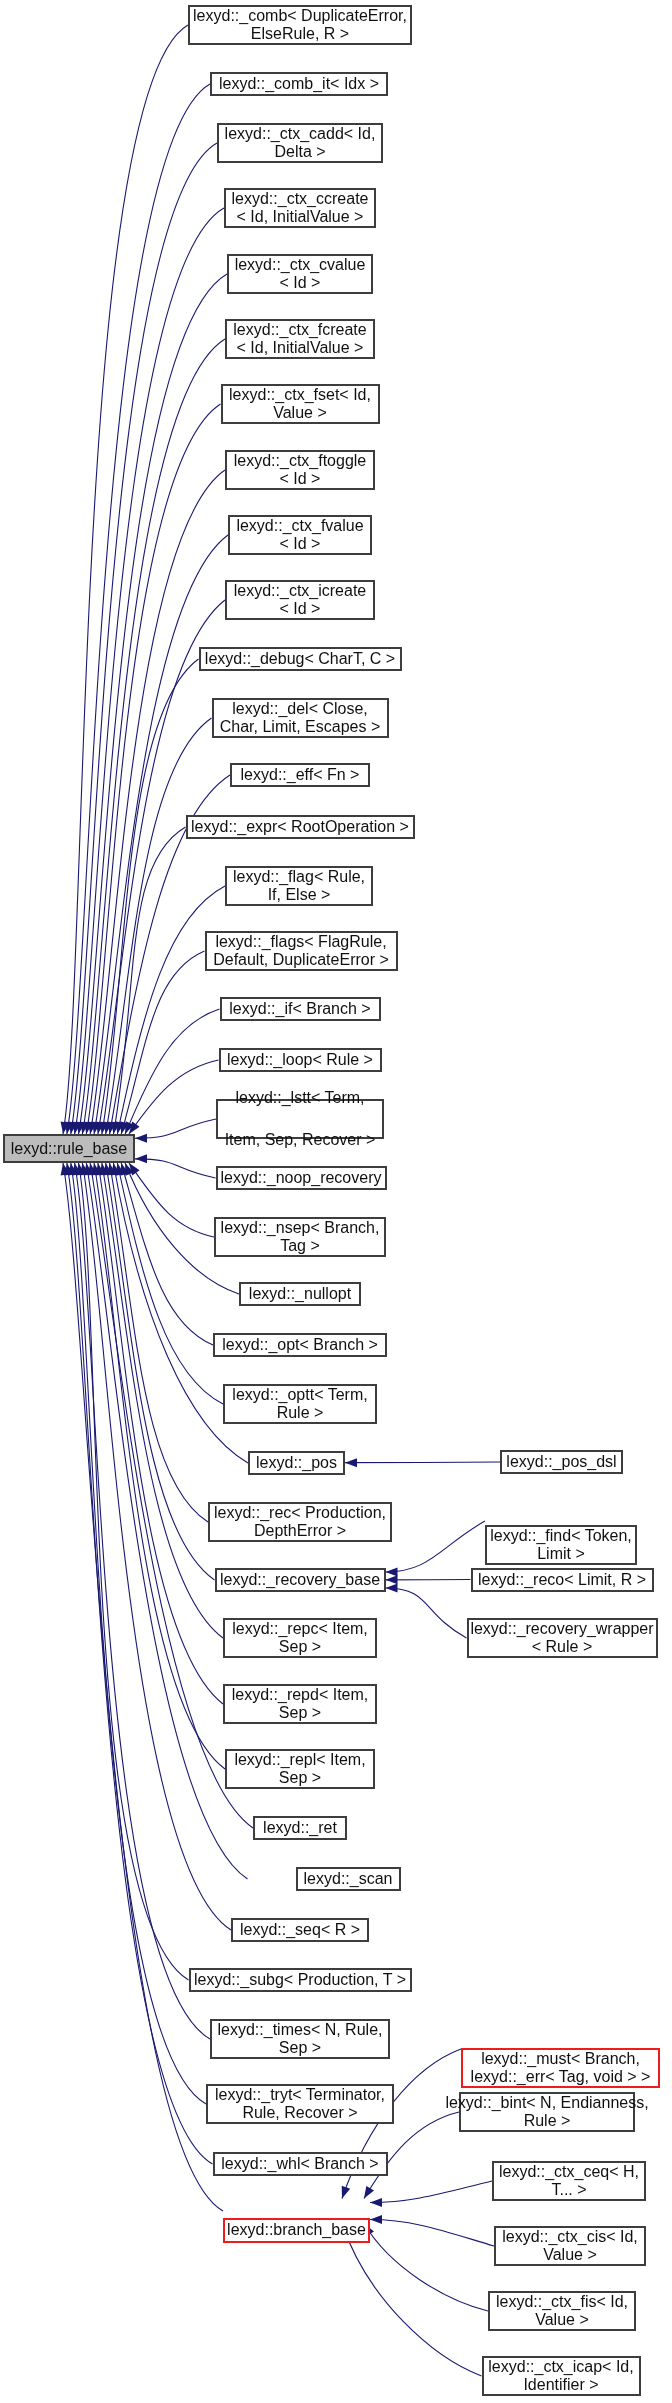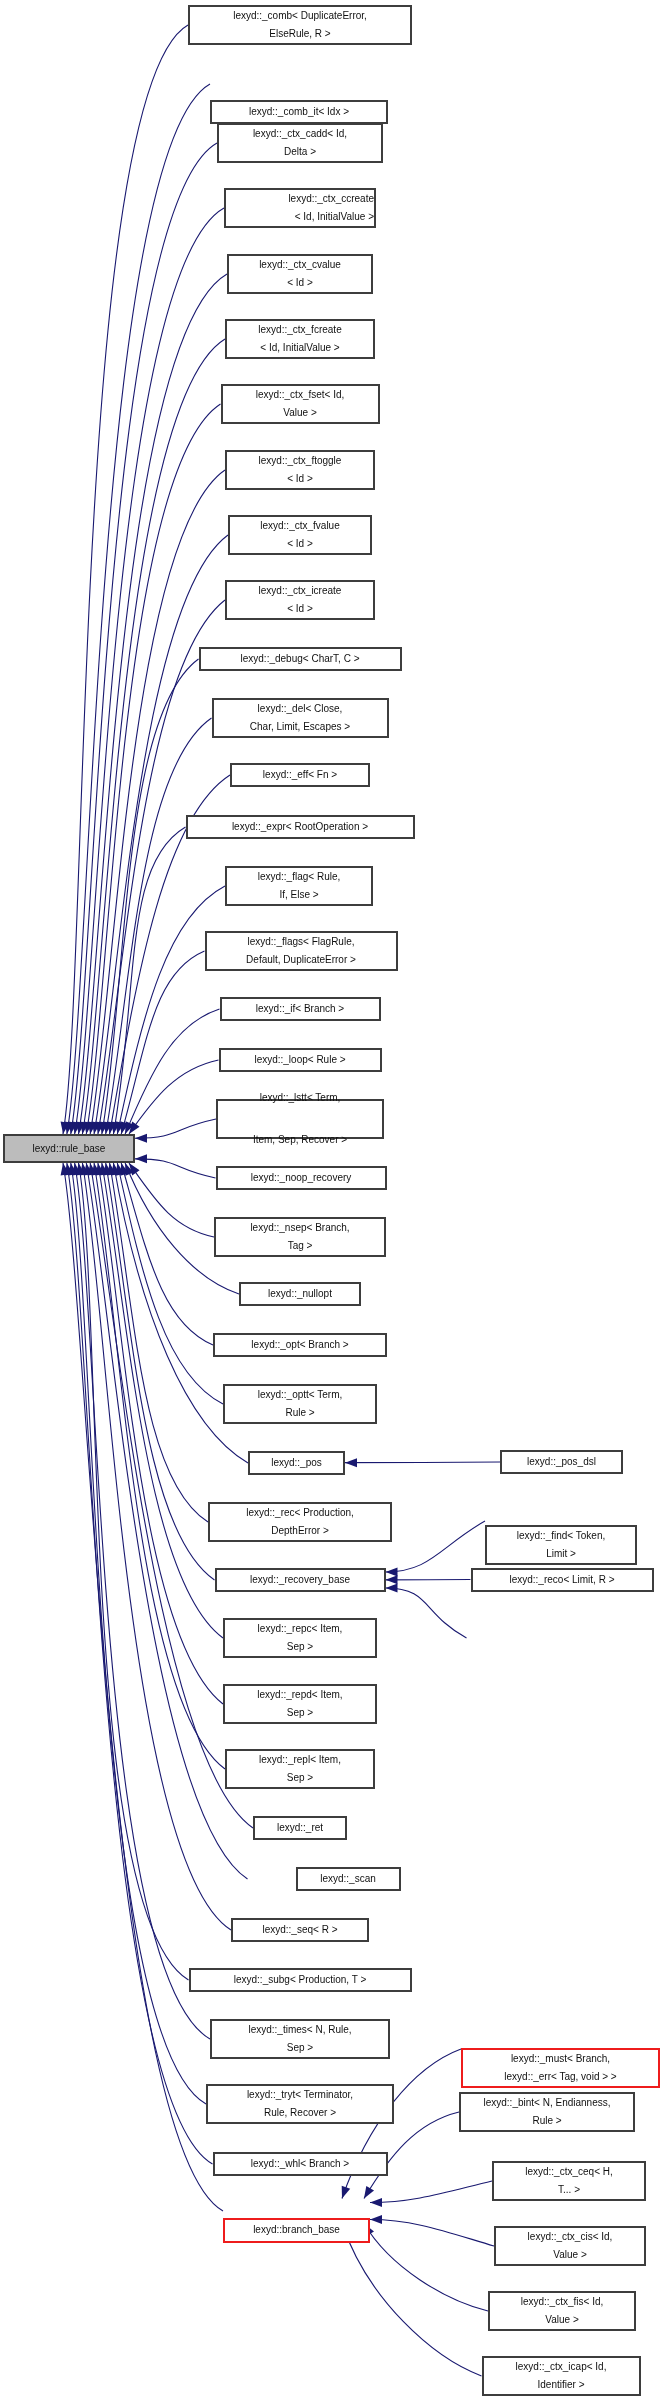--- a/index.html
+++ b/index.html
@@ -16,21 +16,21 @@
     position: absolute;
     box-sizing: border-box;
     display: flex;
     flex-direction: column;
     justify-content: center;
     align-items: center;
     text-align: center;
     background: var(--node-fill, #fff);
     border: 2px solid var(--node-border, #3d3d3d);
     color: var(--node-text, #101010);
-    font-size: 10px;
+    font-size: 16px;
     line-height: 18px;
     white-space: nowrap;
     cursor: pointer;
   }
   .node.selected { background: var(--selected-fill, #bcbcbc); }
   .node.red { border-color: var(--red-border, #ee1c1c); margin-top: 19px; }
 </style>
 </head>
 <body>
 
@@ -90,28 +90,28 @@
       <path d="M 492 2181 C 447 2191.75, 415 2202.5, 370 2202.5" fill="none" stroke="#191970" stroke-width="1.1" marker-end="url(#arrow)"></path>
       <path d="M 494 2246 C 449 2232.75, 415 2219.5, 370 2219.5" fill="none" stroke="#191970" stroke-width="1.1" marker-end="url(#arrow)"></path>
     </svg>
 <div class="node selected" style="left: 3px; top: 1134px; width: 132px; height: 29px;">
       <div>lexyd::rule_base</div>
     </div>
     <div class="node" style="left: 188px; top: 5px; width: 224px; height: 40px;">
       <div>lexyd::_comb&lt; DuplicateError,</div>
       <div>ElseRule, R &gt;</div>
     </div>
-    <div class="node" style="left: 210px; top: 72px; width: 178px; height: 24px; margin-top: 28px;">
+    <div class="node" style="left: 210px; top: 72px; width: 178px; height: 24px;">
       <div>lexyd::_comb_it&lt; Idx &gt;</div>
     </div>
     <div class="node" style="left: 217px; top: 123px; width: 166px; height: 40px;">
       <div>lexyd::_ctx_cadd&lt; Id,</div>
       <div>Delta &gt;</div>
     </div>
-    <div class="node" style="left: 224px; top: 188px; width: 152px; height: 40px; align-items: flex-end;">
+    <div class="node" style="left: 224px; top: 188px; width: 152px; height: 40px;">
       <div>lexyd::_ctx_ccreate</div>
       <div>&lt; Id, InitialValue &gt;</div>
     </div>
     <div class="node" style="left: 227px; top: 254px; width: 146px; height: 40px;">
       <div>lexyd::_ctx_cvalue</div>
       <div>&lt; Id &gt;</div>
     </div>
     <div class="node" style="left: 225px; top: 319px; width: 150px; height: 40px;">
       <div>lexyd::_ctx_fcreate</div>
       <div>&lt; Id, InitialValue &gt;</div>
@@ -231,20 +231,24 @@
     <div class="node" style="left: 500px; top: 1450px; width: 123px; height: 24px;">
       <div>lexyd::_pos_dsl</div>
     </div>
     <div class="node" style="left: 485px; top: 1501px; width: 152px; height: 40px; margin-top: 24px;">
       <div>lexyd::_find&lt; Token,</div>
       <div>Limit &gt;</div>
     </div>
     <div class="node" style="left: 470.5px; top: 1567.5px; width: 183px; height: 24px;">
       <div>lexyd::_reco&lt; Limit, R &gt;</div>
     </div>
+    <div class="node" style="left: 466.5px; top: 1618px; width: 191px; height: 40px;">
+      <div>lexyd::_recovery_wrapper</div>
+      <div>&lt; Rule &gt;</div>
+    </div>
     <div class="node red" style="left: 461px; top: 2029px; width: 199px; height: 40px;">
       <div>lexyd::_must&lt; Branch,</div>
       <div>lexyd::_err&lt; Tag, void &gt; &gt;</div>
     </div>
     <div class="node" style="left: 459px; top: 2092px; width: 176px; height: 40px;">
       <div>lexyd::_bint&lt; N, Endianness,</div>
       <div>Rule &gt;</div>
     </div>
     <div class="node" style="left: 492px; top: 2161px; width: 154px; height: 40px;">
       <div>lexyd::_ctx_ceq&lt; H,</div>

